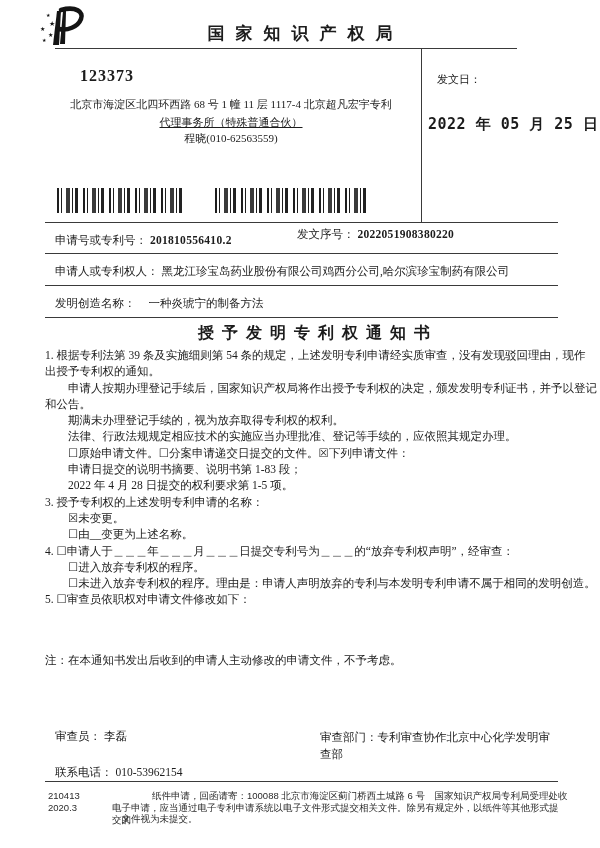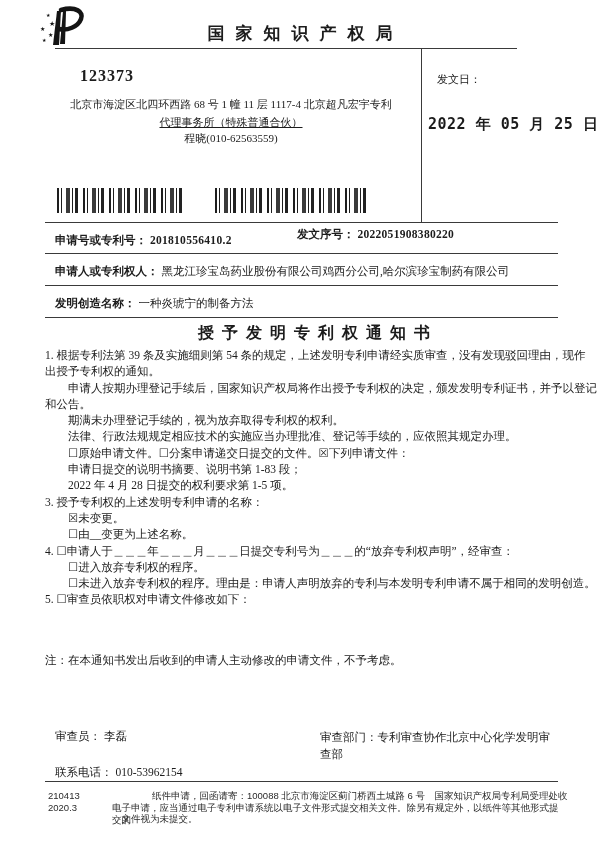--- a/index.html
+++ b/index.html
@@ -23,21 +23,21 @@
   .barcode{
     position:absolute; top:188px; height:25px;
     background:repeating-linear-gradient(90deg,
       #1e1e1e 0px,#1e1e1e 2px, #fff 2px,#fff 4px,
       #1e1e1e 4px,#1e1e1e 5px, #fff 5px,#fff 9px,
       #3a3a3a 9px,#3a3a3a 13px, #fff 13px,#fff 15px,
       #1e1e1e 15px,#1e1e1e 16px, #fff 16px,#fff 18px,
       #222 18px,#222 21px, #fff 21px,#fff 26px);
   }
   .meta-row{position:absolute; left:55px; font-size:11.5px; white-space:nowrap;}
-  .lbl{font-weight:bold;}
+  .lbl{font-weight:normal;}
   .val-b{font-weight:bold; letter-spacing:0.3px;}
   .doc-title{
     top:323px; left:14px; width:100%; text-align:center;
     font-size:16px; font-weight:bold; letter-spacing:8px; text-indent:8px;
   }
   .body-lines{position:absolute; top:347px; left:45px; width:520px;}
   .ln{font-size:11.5px; line-height:16.3px; white-space:nowrap;}
   .note{position:absolute; top:653px; left:45px; font-size:11.5px;}
   .sign{position:absolute; font-size:11.5px;}
   .dept{width:238px; white-space:normal; line-height:17px;}
@@ -94,21 +94,21 @@
 
   <div class="meta-row" style="top:264px;">
     <span class="lbl">申请人或专利权人：</span>
     <span>黑龙江珍宝岛药业股份有限公司鸡西分公司,哈尔滨珍宝制药有限公司</span>
   </div>
 
   <div class="rule" style="top:285px; left:45px; width:513px;"></div>
 
   <div class="meta-row" style="top:296px;">
     <span class="lbl">发明创造名称：</span>
-    <span style="text-align:right;">一种炎琥宁的制备方法</span>
+    <span style="margin-left:10px;text-align:right;">一种炎琥宁的制备方法</span>
   </div>
 
   <div class="rule" style="top:317px; left:45px; width:513px;"></div>
 
   <div class="abs doc-title">授予发明专利权通知书</div>
 
   <div class="body-lines">
     <div class="ln">1. 根据专利法第 39 条及实施细则第 54 条的规定，上述发明专利申请经实质审查，没有发现驳回理由，现作</div>
     <div class="ln">出授予专利权的通知。</div>
     <div class="ln">　　申请人按期办理登记手续后，国家知识产权局将作出授予专利权的决定，颁发发明专利证书，并予以登记</div>

